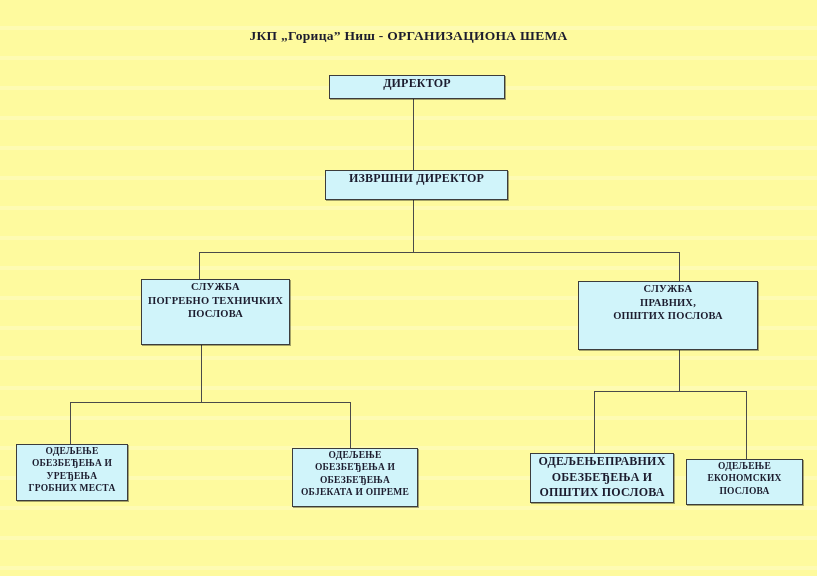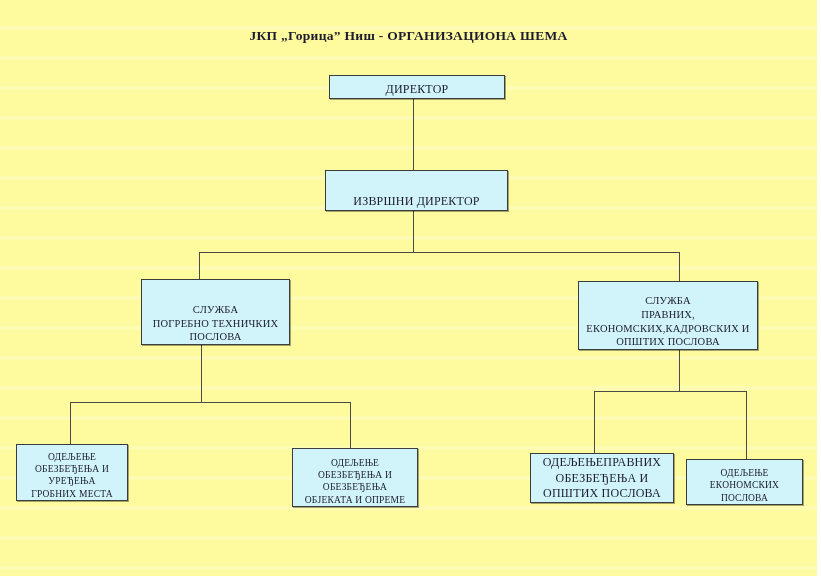--- a/index.html
+++ b/index.html
@@ -34,32 +34,32 @@
     font-size: 13.5px;
     letter-spacing: 0.3px;
     color: var(--text);
   }
   .box {
     position: absolute;
     background: var(--box-fill);
     border: 1px solid var(--box-border);
     box-shadow: 1px 1px 0 rgba(0,0,0,0.35);
     color: var(--text);
-    font-weight: normal;
+    font-weight: bold;
     display: flex;
     flex-direction: column;
     align-items: center;
-    justify-content: flex-end;
+    justify-content: flex-start;
     text-align: center;
     letter-spacing: 0.2px;
   }
   .box .line { line-height: 1.3; white-space: nowrap; }
 
   .b-director           { left: 329px; top: 75px;  width: 176px; height: 24px; font-size: 12px; }
-  .b-executive          { left: 325px; top: 170px; width: 183px; height: 41px; font-size: 12px; }
+  .b-executive          { left: 325px; top: 170px; width: 183px; height: 30px; font-size: 12px; }
   .b-service-funeral    { left: 141px; top: 279px; width: 149px; height: 66px; font-size: 10.5px; }
   .b-service-legal      { left: 578px; top: 281px; width: 180px; height: 69px; font-size: 10.5px; }
   .b-dept-burial        { left: 16px;  top: 444px; width: 112px; height: 57px; font-size: 9.5px; }
   .b-dept-maintenance   { left: 292px; top: 448px; width: 126px; height: 59px; font-size: 9.5px; }
   .b-dept-legal-hr      { left: 530px; top: 453px; width: 144px; height: 50px; font-size: 12px; }
   .b-dept-economic      { left: 686px; top: 459px; width: 117px; height: 46px; font-size: 9.5px; }
 
   .connector { position: absolute; background: var(--connector); }
   .c-v1  { left: 413px; top: 99px;  width: 1px;   height: 71px; }
   .c-v2  { left: 413px; top: 197px; width: 1px;   height: 55px; }
@@ -106,21 +106,20 @@
 
   <div class="box b-service-funeral">
     <div class="line">СЛУЖБА</div>
     <div class="line">ПОГРЕБНО ТЕХНИЧКИХ</div>
     <div class="line">ПОСЛОВА</div>
   </div>
 
   <div class="box b-service-legal">
     <div class="line">СЛУЖБА</div>
     <div class="line">ПРАВНИХ,</div>
-    <div class="line">ЕКОНОМСКИХ,КАДРОВСКИХ И</div>
     <div class="line">ОПШТИХ ПОСЛОВА</div>
   </div>
 
   <div class="box b-dept-burial">
     <div class="line">ОДЕЉЕЊЕ</div>
     <div class="line">ОБЕЗБЕЂЕЊА И</div>
     <div class="line">УРЕЂЕЊА</div>
     <div class="line">ГРОБНИХ МЕСТА</div>
   </div>
 

